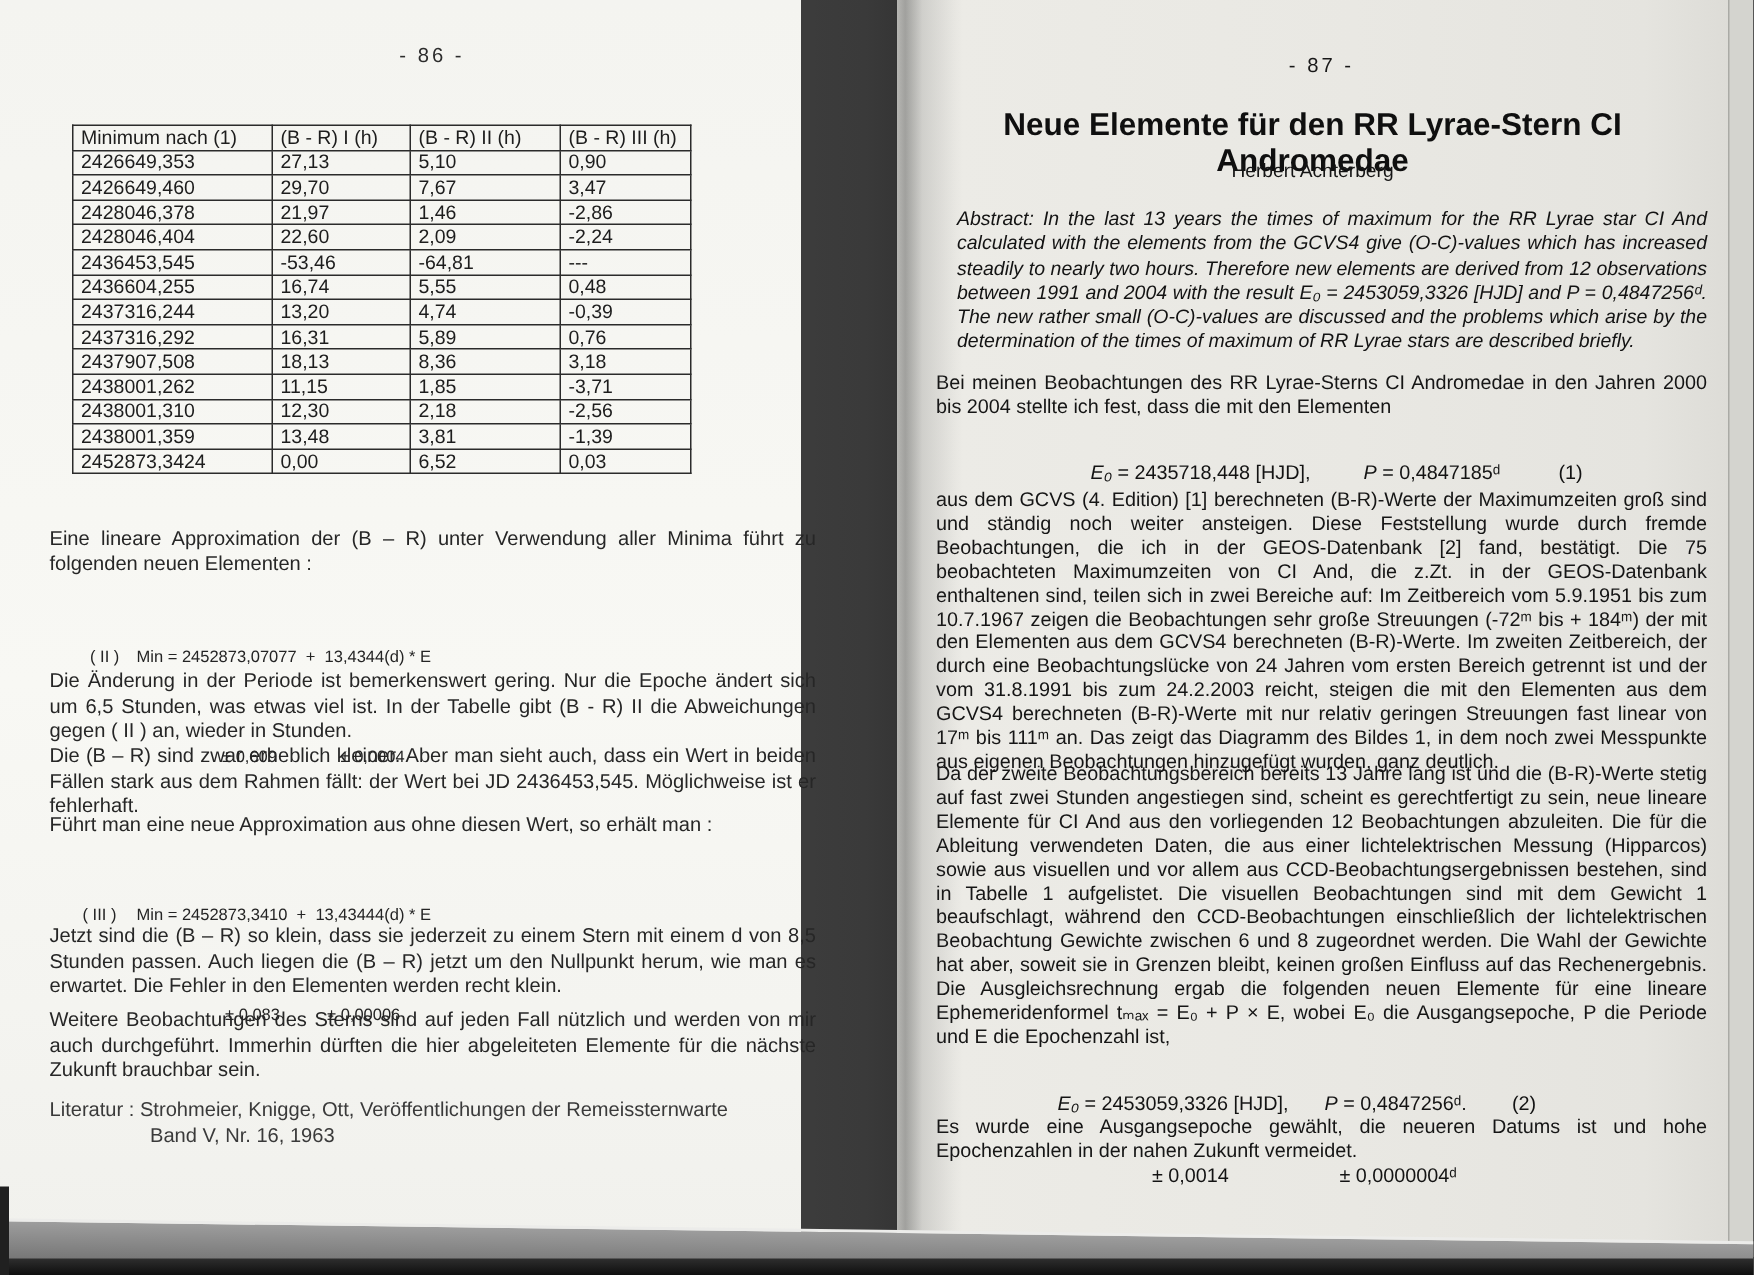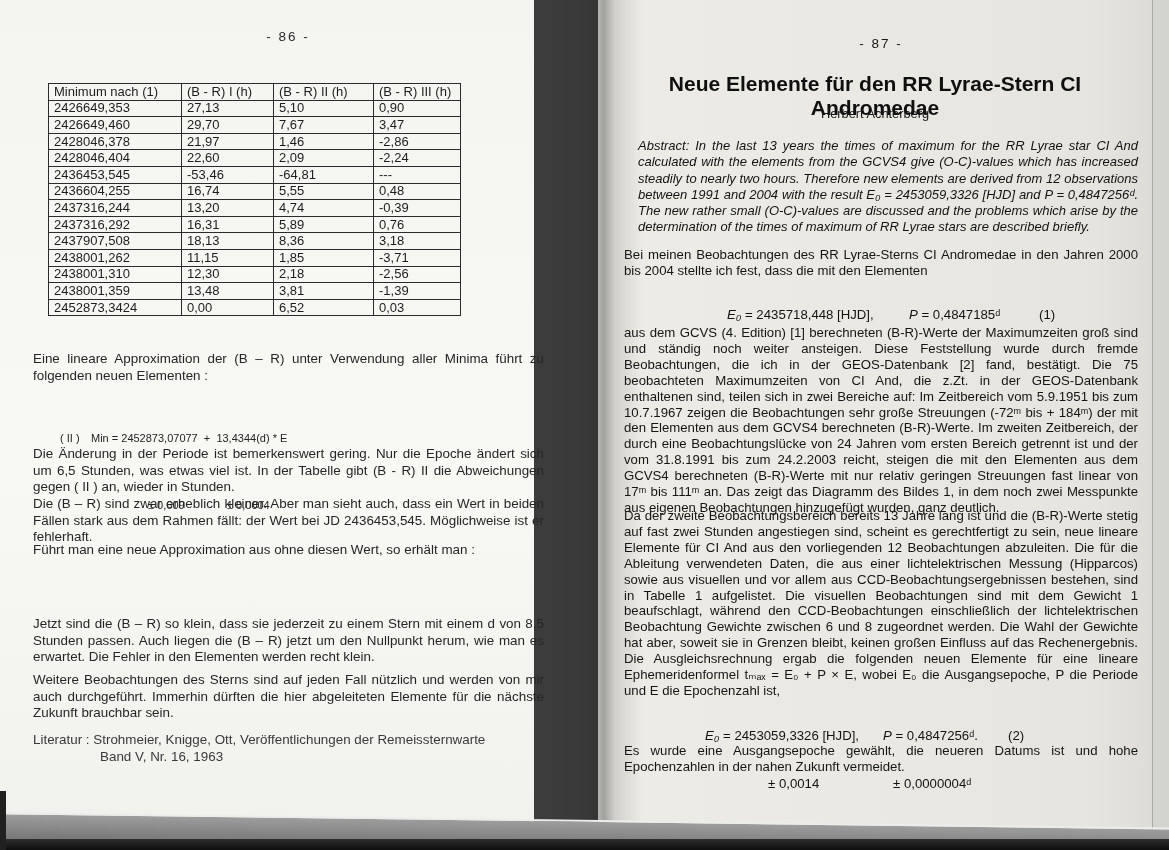--- a/index.html
+++ b/index.html
@@ -207,20 +207,24 @@
 
     <div class="formula f2">
       <div class="f-line1"><span class="f-label">( II )</span><span class="f-expr">Min = 2452873,07077  +  13,4344(d) * E</span></div>
       <div class="f-line2"><span class="f-err1">± 0,609</span><span class="f-err2">± 0,0004</span></div>
     </div>
 
     <div class="par lp p-change">Die Änderung in der Periode ist bemerkenswert gering. Nur die Epoche ändert sich um 6,5 Stunden, was etwas viel ist. In der Tabelle gibt (B - R) II die Abweichungen gegen ( II ) an, wieder in Stunden.</div>
     <div class="par lp p-smaller">Die (B – R) sind zwar erheblich kleiner. Aber man sieht auch, dass ein Wert in beiden Fällen stark aus dem Rahmen fällt: der Wert bei JD 2436453,545. Möglichweise ist er fehlerhaft.</div>
     <div class="par lp p-newapprox">Führt man eine neue Approximation aus ohne diesen Wert, so erhält man :</div>
 
+    <div class="formula f3">
+      <div class="f-line1"><span class="f-label">( III )</span><span class="f-expr">Min = 2452873,3410  +  13,43444(d) * E</span></div>
+      <div class="f-line2"><span class="f-err1">± 0,083</span><span class="f-err2">± 0,00006</span></div>
+    </div>
 
     <div class="par lp p-smallbr">Jetzt sind die (B – R) so klein, dass sie jederzeit zu einem Stern mit einem d von 8,5 Stunden passen. Auch liegen die (B – R) jetzt um den Nullpunkt herum, wie man es erwartet. Die Fehler in den Elementen werden recht klein.</div>
     <div class="par lp p-outlook">Weitere Beobachtungen des Sterns sind auf jeden Fall nützlich und werden von mir auch durchgeführt. Immerhin dürften die hier abgeleiteten Elemente für die nächste Zukunft brauchbar sein.</div>
 
     <div class="lit">
       <div><span class="lit-label">Literatur :</span> <span>Strohmeier, Knigge, Ott, Veröffentlichungen der Remeissternwarte</span></div>
       <div class="lit-line2">Band V, Nr. 16, 1963</div>
     </div>
   </div>
 

